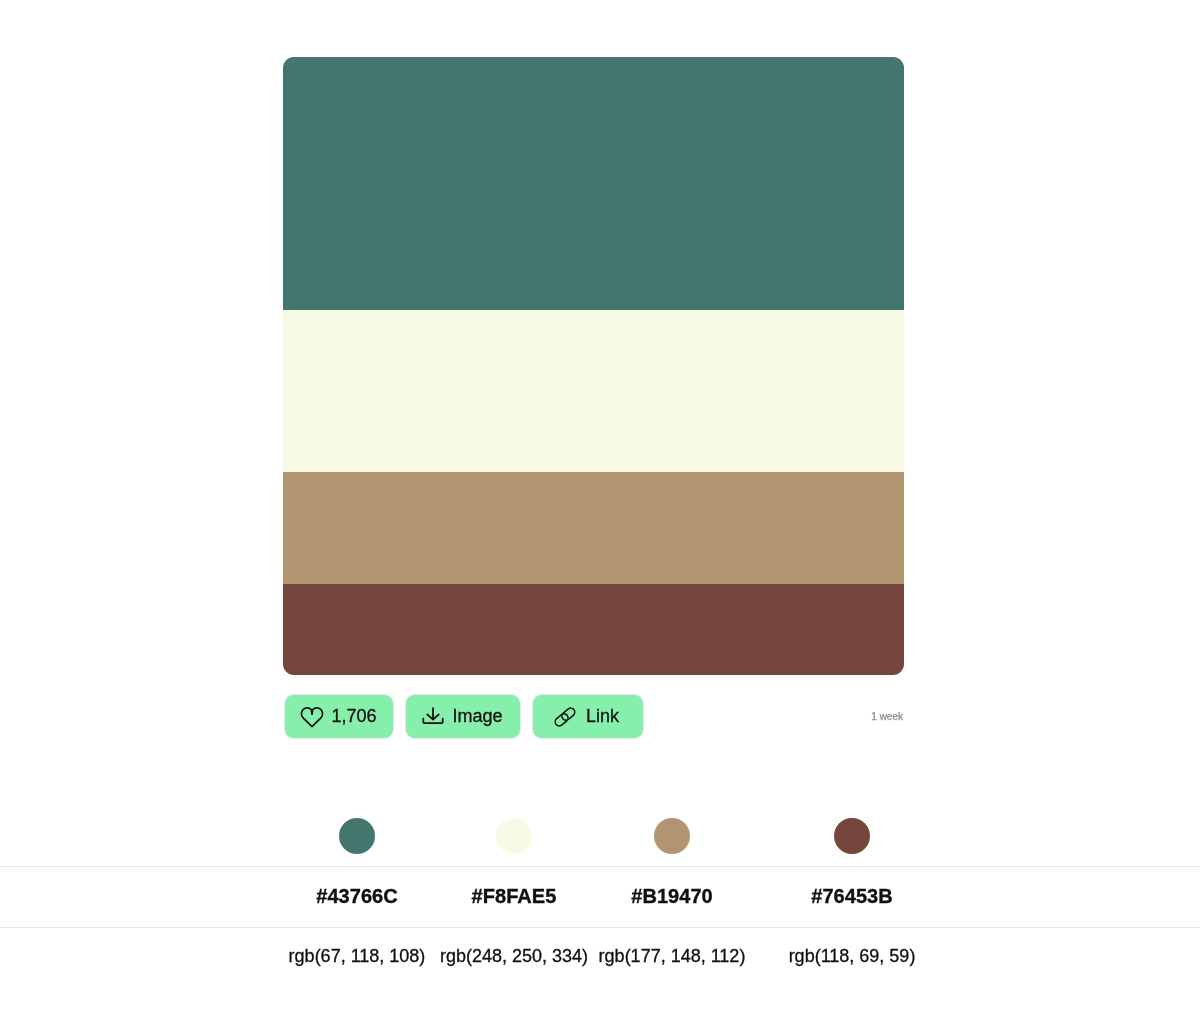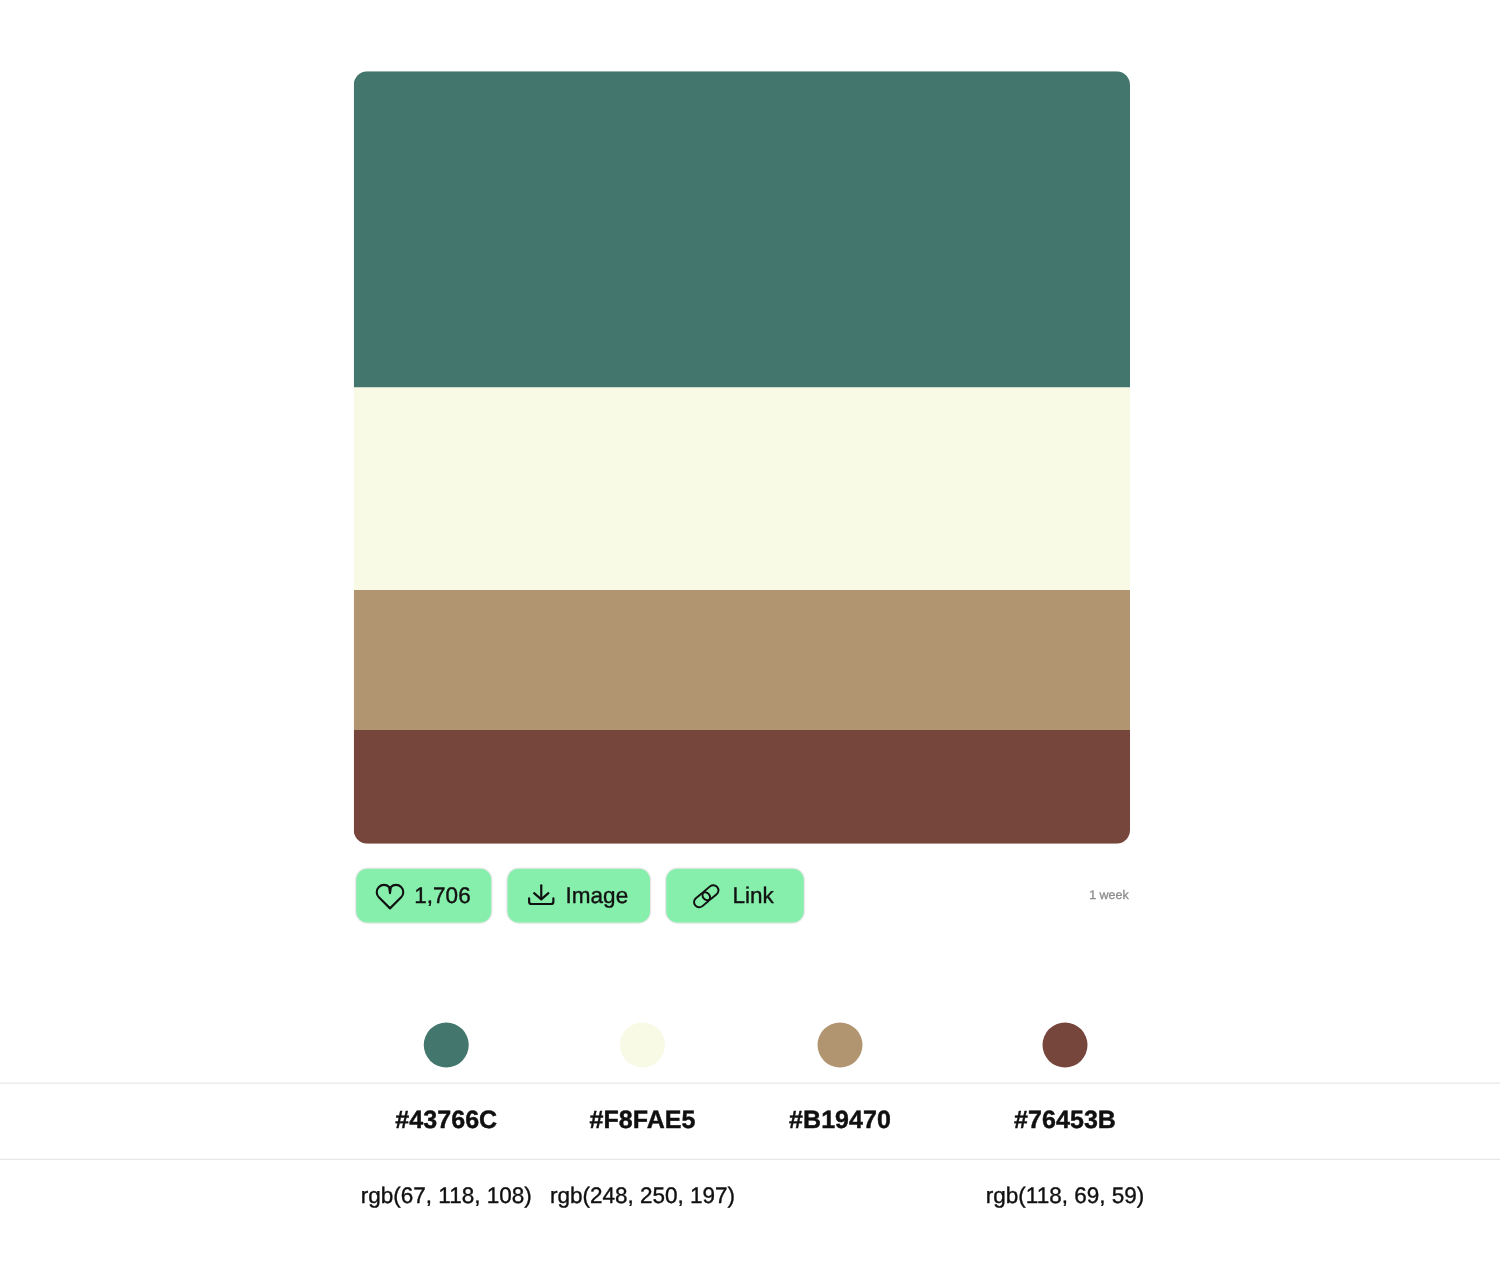--- a/index.html
+++ b/index.html
@@ -121,18 +121,19 @@
         </div>
     </div>
     <div class="row row-hex sep">
       <div class="cell c0">#43766C</div>
       <div class="cell c1">#F8FAE5</div>
       <div class="cell c2">#B19470</div>
       <div class="cell c3">#76453B</div>
     </div>
     <div class="row row-rgb">
       <div class="cell c0">rgb(67, 118, 108)</div>
-      <div class="cell c1">rgb(248, 250, 197)</div>
+      <div class="cell c1">rgb(248, 250, 334)</div>
+      <div class="cell c2">rgb(177, 148, 112)</div>
       <div class="cell c3">rgb(118, 69, 59)</div>
     </div>
   </div>
 
 </div>
 
 </body></html>

